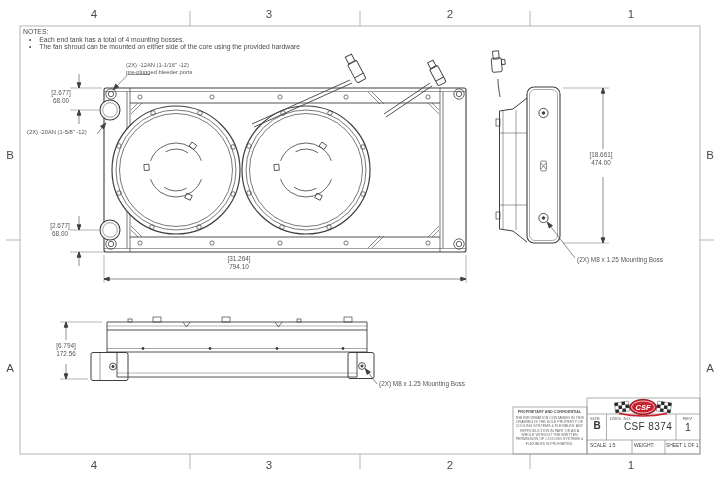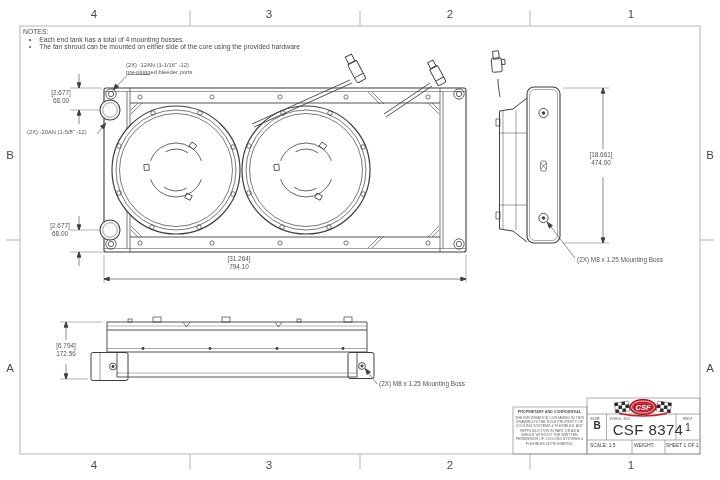--- a/index.html
+++ b/index.html
@@ -335,20 +335,20 @@
     <div>172.56</div>
   </div>
 
   <div class="prop">
     <div class="pt">PROPRIETARY AND CONFIDENTIAL</div>
     <div>THE INFORMATION CONTAINED IN THIS DRAWING IS THE SOLE PROPERTY OF COOLING SYSTEMS &amp; FLEXIBLES. ANY REPRODUCTION IN PART OR AS A WHOLE WITHOUT THE WRITTEN PERMISSION OF COOLING SYSTEMS &amp; FLEXIBLES IS PROHIBITED.</div>
   </div>
   <div class="tb-label" style="left:590px;top:416px">SIZE</div>
   <div class="tb-value" style="left:588px;top:420px;width:18px;font-size:10px;font-weight:bold">B</div>
   <div class="tb-label" style="left:610px;top:416px">DWG. NO.</div>
-  <div class="tb-value" style="left:606px;top:421px;width:84px;font-size:15px;letter-spacing:.4px">CSF 8374</div>
+  <div class="tb-value" style="left:606px;top:421px;width:84px;font-size:10px;letter-spacing:.4px">CSF 8374</div>
   <div class="tb-label" style="left:683px;top:416px">REV</div>
   <div class="tb-value" style="left:676px;top:421px;width:24px;font-size:10.5px">1</div>
   <div class="tb-small" style="left:590px;top:443px">SCALE: 1:5</div>
   <div class="tb-small" style="left:634px;top:443px">WEIGHT:</div>
   <div class="tb-small" style="left:666px;top:443px">SHEET 1 OF 1</div>
 
 </div>
 
 </body></html>

